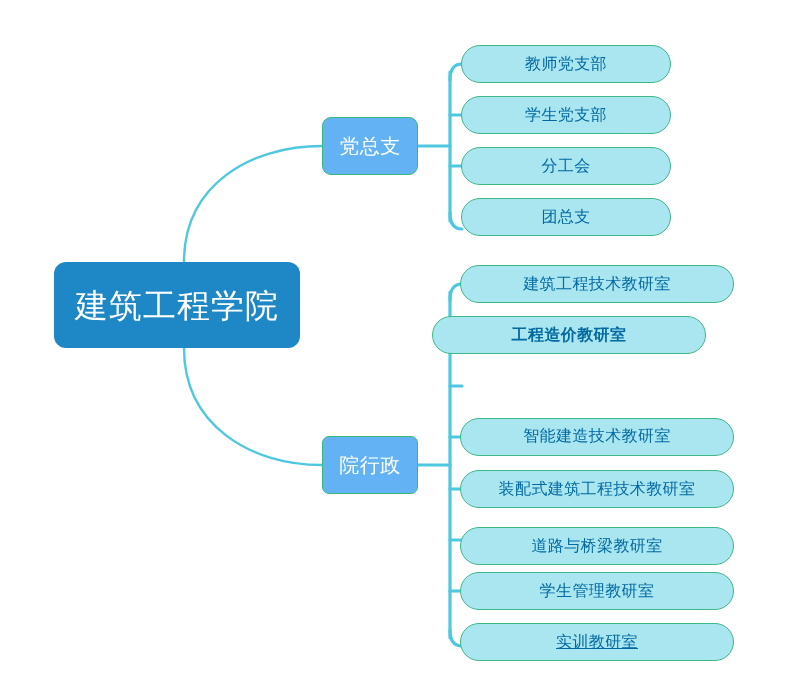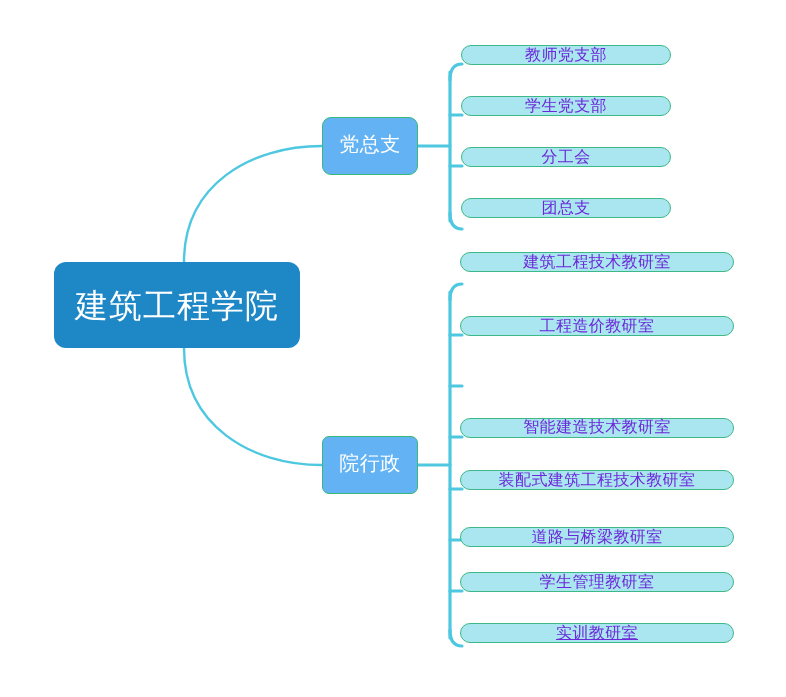--- a/index.html
+++ b/index.html
@@ -34,32 +34,31 @@
 
   
   .node.branch{
     width:96px;height:58px;
     background:#63b3f4;
     border:1.6px solid #38b97a;
     border-radius:9px;
     color:#ffffff;
     font-size:20px;
     letter-spacing:0.5px;
-    font-family:Liberation Mono, monospace;
   }
   .node.branch.b0{left:322px;top:117px;}
   .node.branch.b1{left:322px;top:436px;border-radius:7px;}
 
   
   .node.leaf{
-    height:20px;
+    height:38px;
     background:#a9e6f0;
     border:1.4px solid #3eb887;
     border-radius:19px;
-    color:#6d28d9;
+    color:#0369a1;
     font-size:16px;
     letter-spacing:0.4px;
     padding:0 16px;
     text-align:center;
   }
 </style>
 </head>
 <body>
 
 <div id="canvas">
@@ -92,21 +91,21 @@
   <div class="node root">建筑工程学院</div>
 
   <div class="node branch b0">党总支</div>
   <div class="node branch b1">院行政</div>
 
   <div class="node leaf" style="left:461px;top:45px;width:210px;">教师党支部</div>
   <div class="node leaf" style="left:461px;top:147px;width:210px;">分工会</div>
   <div class="node leaf" style="left:461px;top:96px;width:210px;">学生党支部</div>
   <div class="node leaf" style="left:461px;top:198px;width:210px;">团总支</div>
 
-  <div class="node leaf" style="left:460px;top:252px;width:274px;font-family:Liberation Serif, serif;">建筑工程技术教研室</div>
-  <div class="node leaf" style="left:460px;top:316px;width:274px;">工程造价教研室</div>
+  <div class="node leaf" style="left:460px;top:265px;width:274px;font-family:Liberation Serif, serif;">建筑工程技术教研室</div>
+  <div class="node leaf" style="left:432px;top:316px;width:274px;font-weight:bold;">工程造价教研室</div>
   <div class="node leaf" style="left:460px;top:418px;width:274px;font-family:Liberation Mono, monospace;">智能建造技术教研室</div>
   <div class="node leaf" style="left:460px;top:470px;width:274px;">装配式建筑工程技术教研室</div>
   <div class="node leaf" style="left:460px;top:521px;width:274px;margin-top:6px;">道路与桥梁教研室</div>
   <div class="node leaf" style="left:460px;top:572px;width:274px;">学生管理教研室</div>
   <div class="node leaf" style="left:460px;top:623px;width:274px;text-decoration:underline;">实训教研室</div>
 
 </div>
 
 </body></html>

